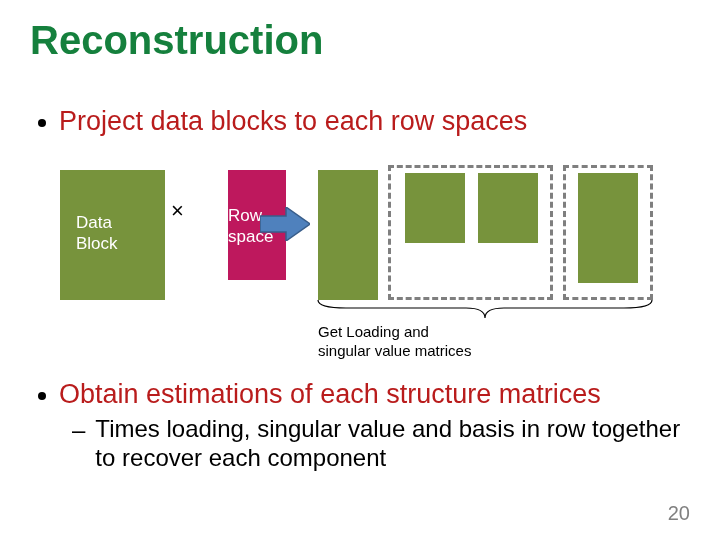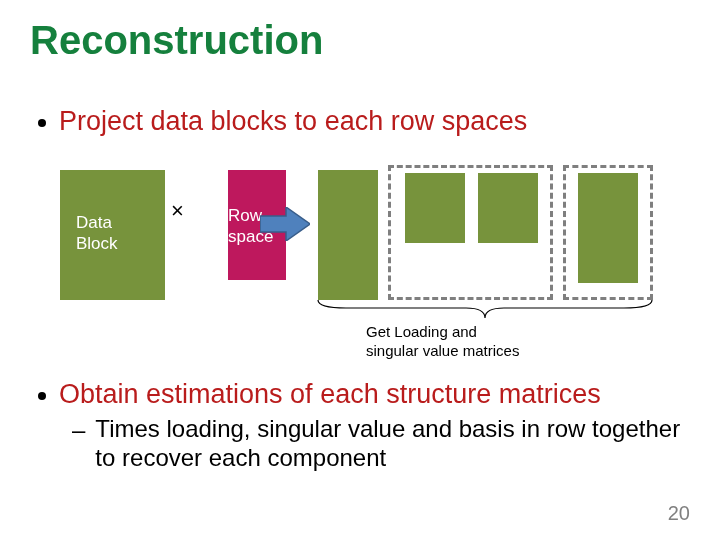--- a/index.html
+++ b/index.html
@@ -25,21 +25,21 @@
 
   .proj1 { position: absolute; left: 258px; top: 5px; width: 60px; height: 130px; background: #77933c; }
   .group1 { position: absolute; left: 328px; top: 0; width: 165px; height: 135px; border: 3px dashed #7f7f7f; }
   .proj2 { position: absolute; left: 345px; top: 8px; width: 60px; height: 70px; background: #77933c; }
   .proj3 { position: absolute; left: 418px; top: 8px; width: 60px; height: 70px; background: #77933c; }
   .group2 { position: absolute; left: 503px; top: 0; width: 90px; height: 135px; border: 3px dashed #7f7f7f; }
   .proj4 { position: absolute; left: 518px; top: 8px; width: 60px; height: 110px; background: #77933c; }
 
   .brace-wrap { position: absolute; left: 256px; top: 133px; width: 338px; height: 22px; }
   .brace-svg { display: block; }
-  .brace-label { position: absolute; left: 258px; top: 158px; font-size: 15px; line-height: 1.25; margin-left: 48px; }
+  .brace-label { position: absolute; left: 258px; top: 158px; font-size: 15px; line-height: 1.25; }
 
 </style>
 </head>
 <body>
 
 <div class="title">Reconstruction</div>
 
 <div class="bullet-row" style="left:38px; top:105px;">
   <div class="bullet-dot"></div>
   <div class="bullet-text">Project data blocks to each row spaces</div>

